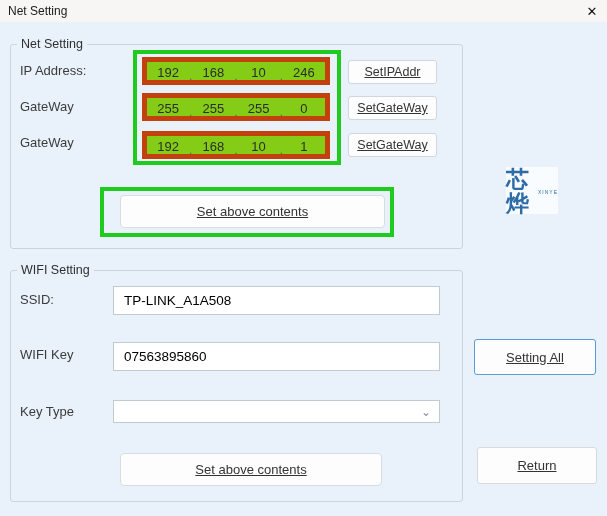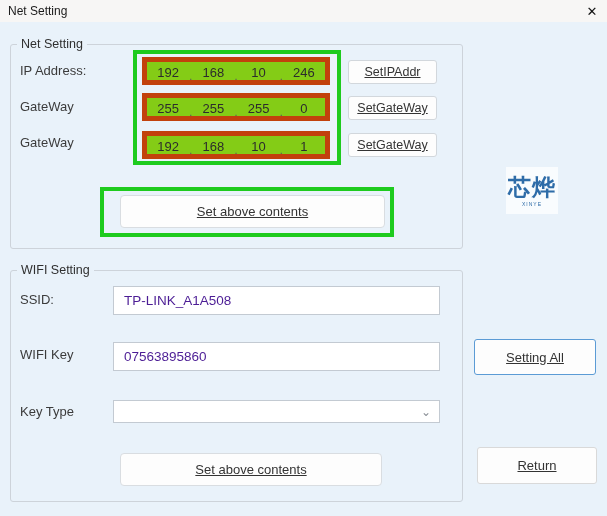--- a/index.html
+++ b/index.html
@@ -58,34 +58,34 @@
     position:absolute; border:4px solid var(--hl-green,#1ecb1e); box-sizing:border-box;
     z-index:3; pointer-events:none; background:transparent;
   }
   .hl1{ left:133px; top:50px; width:208px; height:115px; }
   .hl2{ left:100px; top:187px; width:294px; height:50px; }
 
   
   .text-field{
     position:absolute; height:29px; width:327px; background:#fff;
     border:1px solid #c3cad2; box-sizing:border-box; font-family:"Liberation Sans",sans-serif;
-    font-size:13.5px; color:#4c1d95; padding:0 0 0 10px; outline:none; z-index:2;
+    font-size:13.5px; color:#000000; padding:0 0 0 10px; outline:none; z-index:2;
   }
   
   .dropdown{
     position:absolute; left:113px; top:400px; width:327px; height:23px; background:#fff;
     border:1px solid #c3cad2; box-sizing:border-box; display:flex; align-items:center;
     font-size:13.5px; color:#2c2c2c; padding-left:10px; cursor:pointer; z-index:2;
   }
   .dropdown .chev{ margin-left:auto; padding-right:8px; color:#8a8f96; font-size:12px; }
 
   
   .logo{
     position:absolute; left:506px; top:167px; width:52px; height:47px;
-    background:#f9fcfe; display:flex; flex-direction:column; align-items:center; justify-content:center;
+    background:#f9fcfe; display:flex; flex-direction:row; align-items:center; justify-content:center;
     z-index:1;
   }
   .logo .cn{ font-size:23px; font-weight:bold; color:var(--logo-blue,#2e6ca8); line-height:24px; letter-spacing:1px; }
   .logo .en{ font-size:5px; color:var(--logo-blue,#2e6ca8); letter-spacing:1px; margin-top:2px; }
 </style>
 </head>
 <body>
 
 <div class="window">
 

